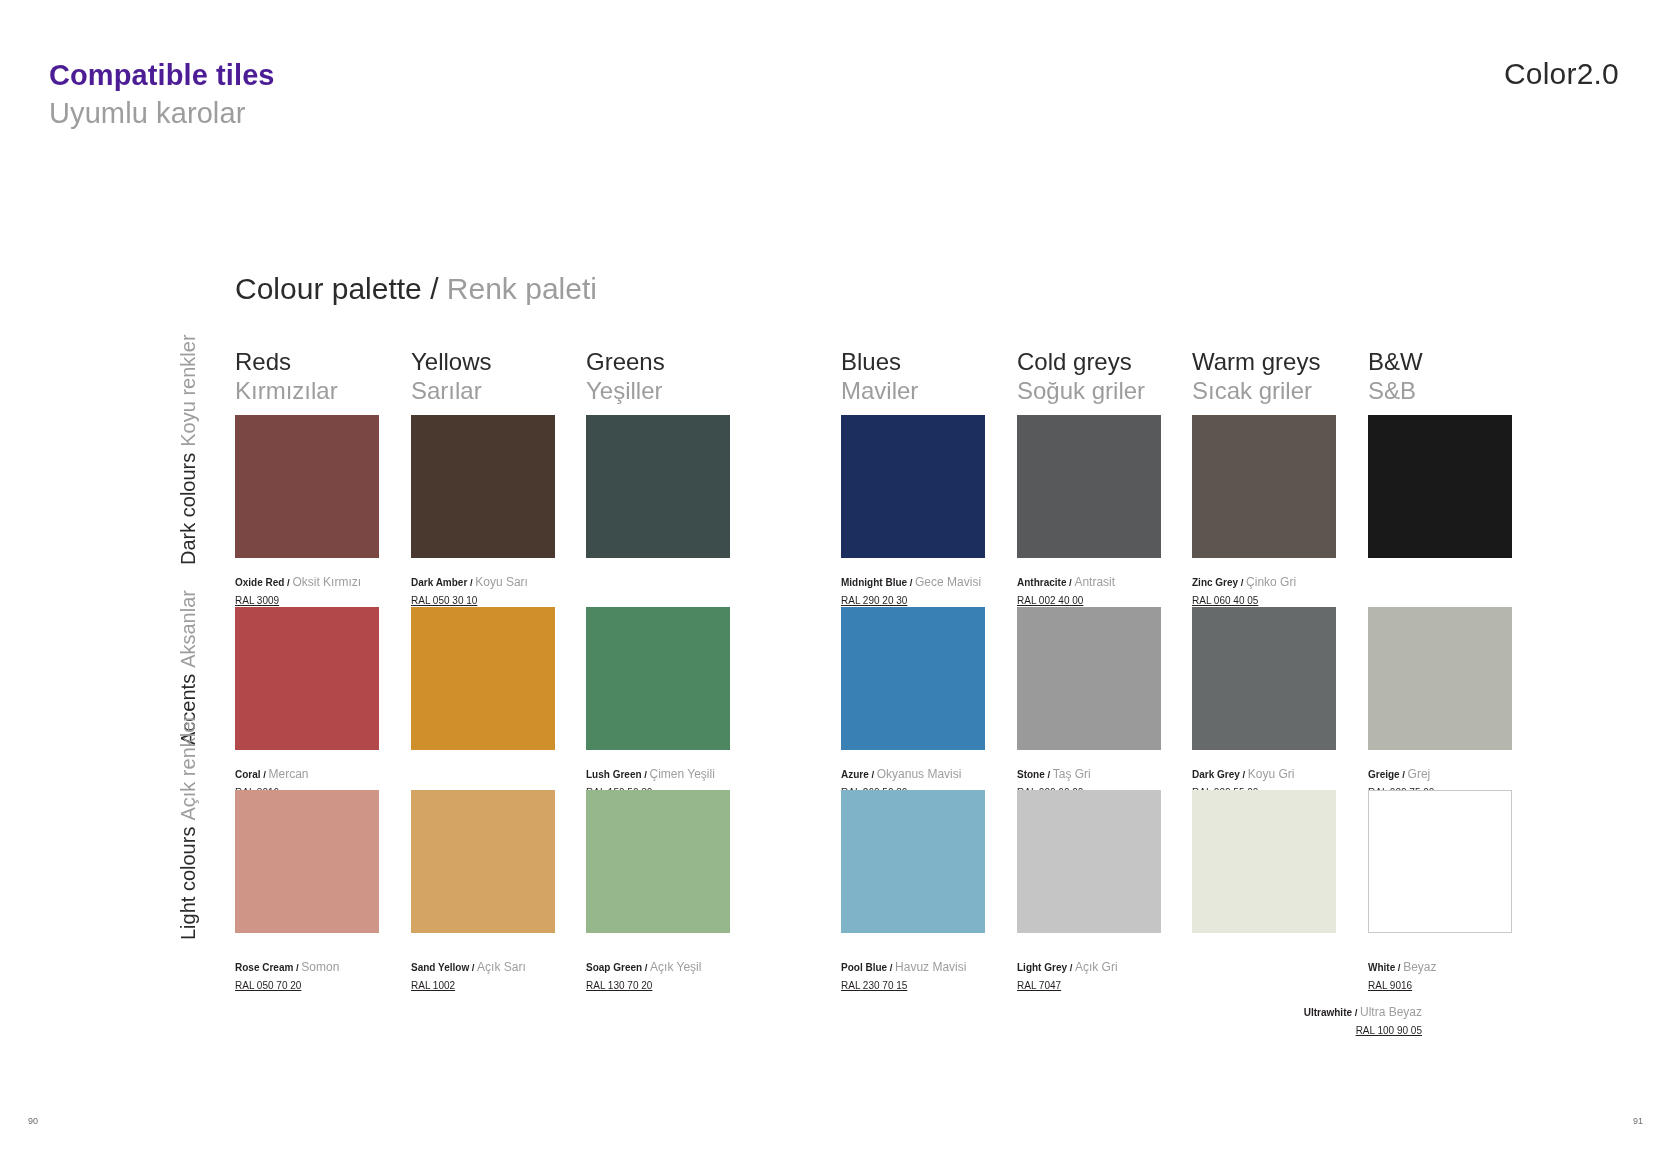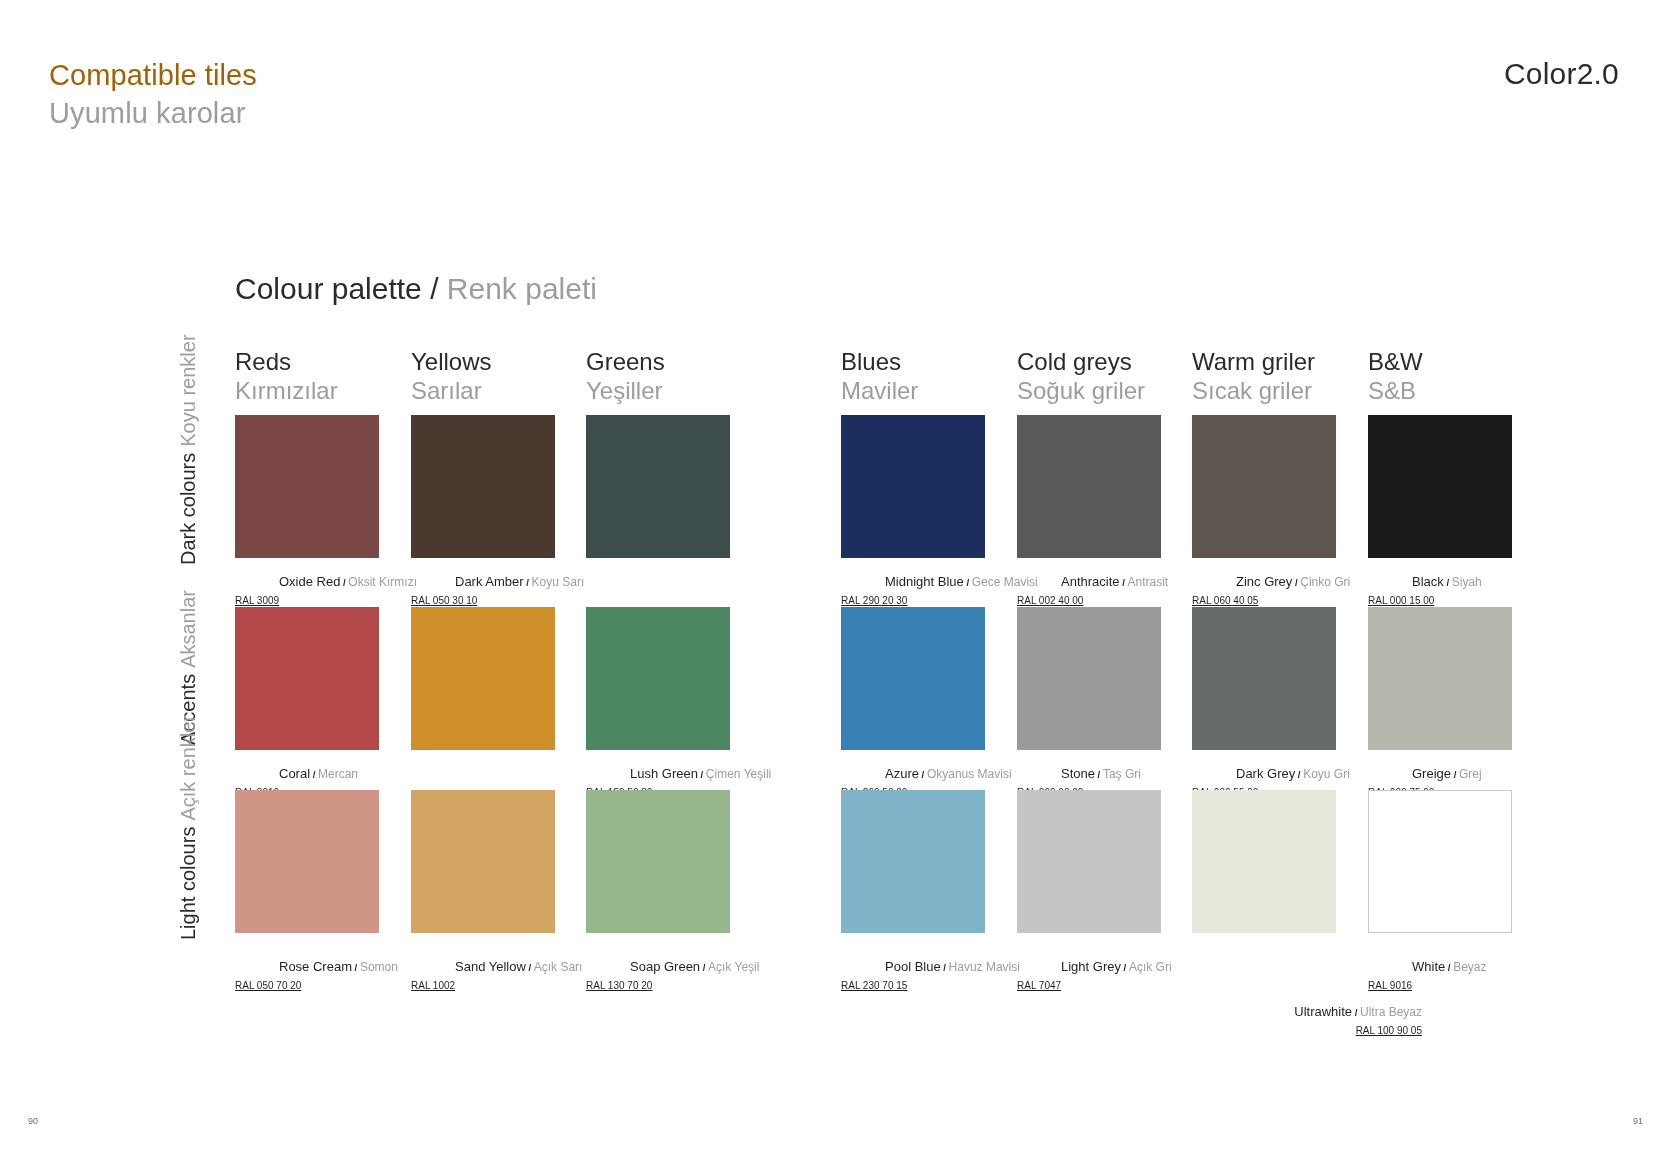--- a/index.html
+++ b/index.html
@@ -18,22 +18,22 @@
 
   
   .doc-title {
     position: absolute;
     left: 49px;
     top: 56px;
     line-height: 1.32;
   }
   .doc-title .en {
     font-size: 29px;
-    font-weight: 400;
-    color: #a16207;
+    font-weight: 700;
+    color: #4c1d95;
     letter-spacing: .1px;
   }
   .doc-title .tr {
     font-size: 29px;
     font-weight: 400;
     color: #9d9d9d;
     letter-spacing: .1px;
   }
   .brand {
     position: absolute;
@@ -89,24 +89,23 @@
     border: 1px solid #c8c8c8;
   }
 
   .caption {
     position: absolute;
     width: 230px;
     line-height: 1.42;
     white-space: nowrap;
   }
   .caption .name {
-    font-size: 13px;
-    font-weight: normal;
-    color: #231f20;
-    margin-left: 44px;
+    font-size: 10px;
+    font-weight: bold;
+    color: #231f20;
   }
   .caption .slash {
     font-size: 9.5px;
     font-weight: bold;
     color: #231f20;
   }
   .caption .tr {
     font-size: 12px;
     color: #9d9d9d;
   }
@@ -181,21 +180,21 @@
     </div>
     <div class="col-head" style="left: 841px; top: 347px;">
       <div class="en">Blues</div>
       <div class="tr">Maviler</div>
     </div>
     <div class="col-head" style="left: 1017px; top: 347px;">
       <div class="en">Cold greys</div>
       <div class="tr">Soğuk griler</div>
     </div>
     <div class="col-head" style="left: 1192px; top: 347px;">
-      <div class="en">Warm griler</div>
+      <div class="en">Warm greys</div>
       <div class="tr">Sıcak griler</div>
     </div>
     <div class="col-head" style="left: 1368px; top: 347px;">
       <div class="en">B&amp;W</div>
       <div class="tr">S&amp;B</div>
     </div>
     <div class="row-label" style="left: 176px; top: 565px;">
       <div class="stack">
         <span class="en">Dark colours</span>
         <span class="tr">Koyu renkler</span>
@@ -218,21 +217,20 @@
     <div class="swatch" style="left: 411px; top: 415px; background: rgb(74, 57, 47);"></div>
     <div class="caption" style="left: 411px; top: 570px;"><span class="name">Dark Amber</span><span class="slash"> / </span><span class="tr">Koyu Sarı</span><span class="ral">RAL 050 30 10</span></div>
     <div class="swatch" style="left: 586px; top: 415px; background: rgb(61, 77, 75);"></div>
     <div class="swatch" style="left: 841px; top: 415px; background: rgb(28, 46, 94);"></div>
     <div class="caption" style="left: 841px; top: 570px;"><span class="name">Midnight Blue</span><span class="slash"> / </span><span class="tr">Gece Mavisi</span><span class="ral">RAL 290 20 30</span></div>
     <div class="swatch" style="left: 1017px; top: 415px; background: rgb(88, 89, 91);"></div>
     <div class="caption" style="left: 1017px; top: 570px;"><span class="name">Anthracite</span><span class="slash"> / </span><span class="tr">Antrasit</span><span class="ral">RAL 002 40 00</span></div>
     <div class="swatch" style="left: 1192px; top: 415px; background: rgb(94, 85, 79);"></div>
     <div class="caption" style="left: 1192px; top: 570px;"><span class="name">Zinc Grey</span><span class="slash"> / </span><span class="tr">Çinko Gri</span><span class="ral">RAL 060 40 05</span></div>
     <div class="swatch" style="left: 1368px; top: 415px; background: rgb(25, 25, 25);"></div>
-    <div class="caption" style="left: 1368px; top: 570px;"><span class="name">Black</span><span class="slash"> / </span><span class="tr">Siyah</span><span class="ral">RAL 000 15 00</span></div>
     <div class="swatch" style="left: 235px; top: 607px; background: rgb(178, 72, 74);"></div>
     <div class="caption" style="left: 235px; top: 762px;"><span class="name">Coral</span><span class="slash"> / </span><span class="tr">Mercan</span><span class="ral">RAL 3016</span></div>
     <div class="swatch" style="left: 411px; top: 607px; background: rgb(207, 143, 42);"></div>
     <div class="swatch" style="left: 586px; top: 607px; background: rgb(77, 135, 98);"></div>
     <div class="caption" style="left: 586px; top: 762px;"><span class="name">Lush Green</span><span class="slash"> / </span><span class="tr">Çimen Yeşili</span><span class="ral">RAL 150 50 30</span></div>
     <div class="swatch" style="left: 841px; top: 607px; background: rgb(57, 128, 181);"></div>
     <div class="caption" style="left: 841px; top: 762px;"><span class="name">Azure</span><span class="slash"> / </span><span class="tr">Okyanus Mavisi</span><span class="ral">RAL 260 50 30</span></div>
     <div class="swatch" style="left: 1017px; top: 607px; background: rgb(154, 154, 154);"></div>
     <div class="caption" style="left: 1017px; top: 762px;"><span class="name">Stone</span><span class="slash"> / </span><span class="tr">Taş Gri</span><span class="ral">RAL 000 60 00</span></div>
     <div class="swatch" style="left: 1192px; top: 607px; background: rgb(102, 106, 106);"></div>

